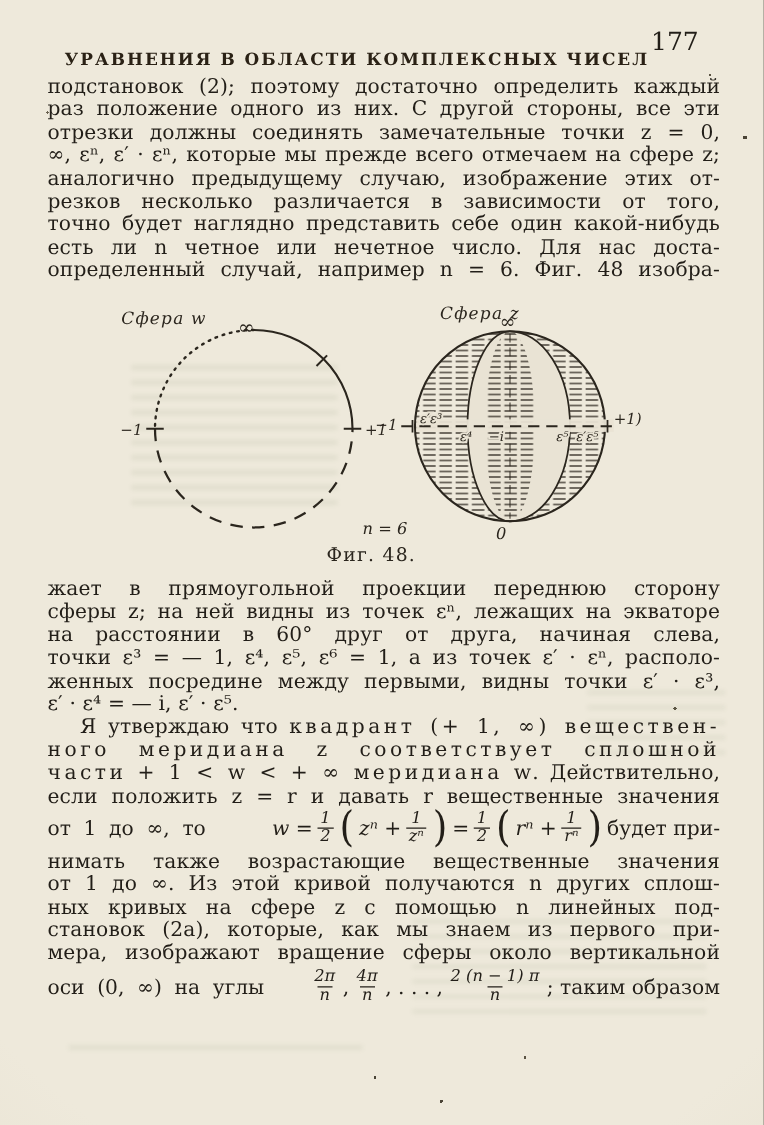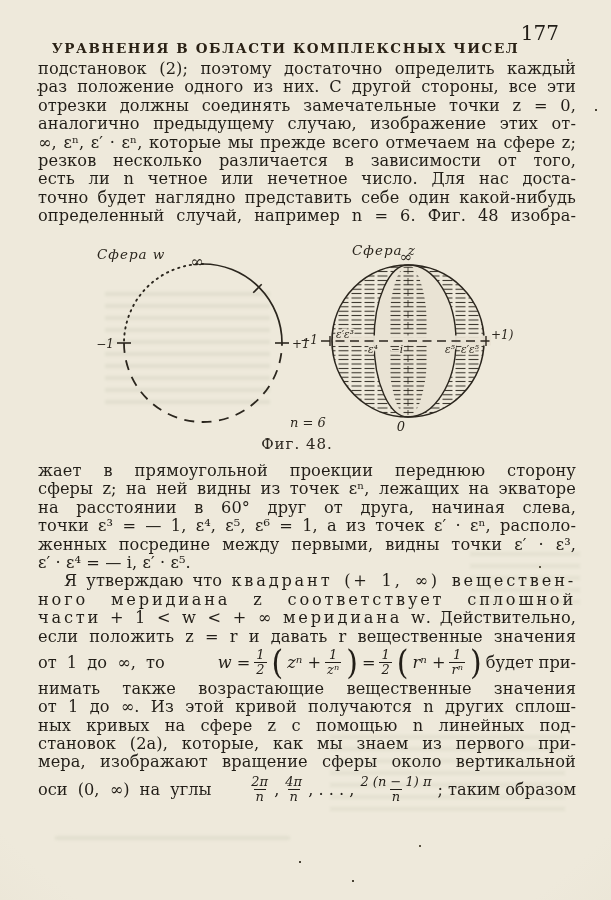--- a/index.html
+++ b/index.html
@@ -60,25 +60,25 @@
   <div class="bleed" style="left:330px;top:735px;width:235px;height:80px;opacity:.10;"></div>
   <div class="bleed" style="left:55px;top:836px;width:235px;height:12px;opacity:.12;"></div>
 
   <div class="hdr-title">УРАВНЕНИЯ В ОБЛАСТИ КОМПЛЕКСНЫХ ЧИСЕЛ</div>
   <div class="pgnum">177</div>
 
   <div class="para" style="top:60px;">
     <div class="ln">подстановок (2); поэтому достаточно определить каждый</div>
     <div class="ln">раз положение одного из них. С другой стороны, все эти</div>
     <div class="ln">отрезки должны соединять замечательные точки z = 0,</div>
+    <div class="ln">∞, εⁿ, ε′ · εⁿ, которые мы прежде всего отмечаем на сфере z;</div>
     <div class="ln">аналогично предыдущему случаю, изображение этих от-</div>
-    <div class="ln">∞, εⁿ, ε′ · εⁿ, которые мы прежде всего отмечаем на сфере z;</div>
     <div class="ln">резков несколько различается в зависимости от того,</div>
+    <div class="ln">точно будет наглядно представить себе один какой-нибудь</div>
     <div class="ln">есть ли n четное или нечетное число. Для нас доста-</div>
-    <div class="ln">точно будет наглядно представить себе один какой-нибудь</div>
     <div class="ln">определенный случай, например n = 6. Фиг. 48 изобра-</div>
   </div>
 
   <svg style="position:absolute;top:243px;left:0;" width="611" height="217" viewBox="0 0 611 217">
     <defs>
       <pattern id="hatch" width="13" height="4.4" patternUnits="userSpaceOnUse">
         <line x1="0.5" y1="2.2" x2="10.5" y2="2.2" stroke="#2b261e" stroke-width="1"></line>
       </pattern>
     </defs>
 

